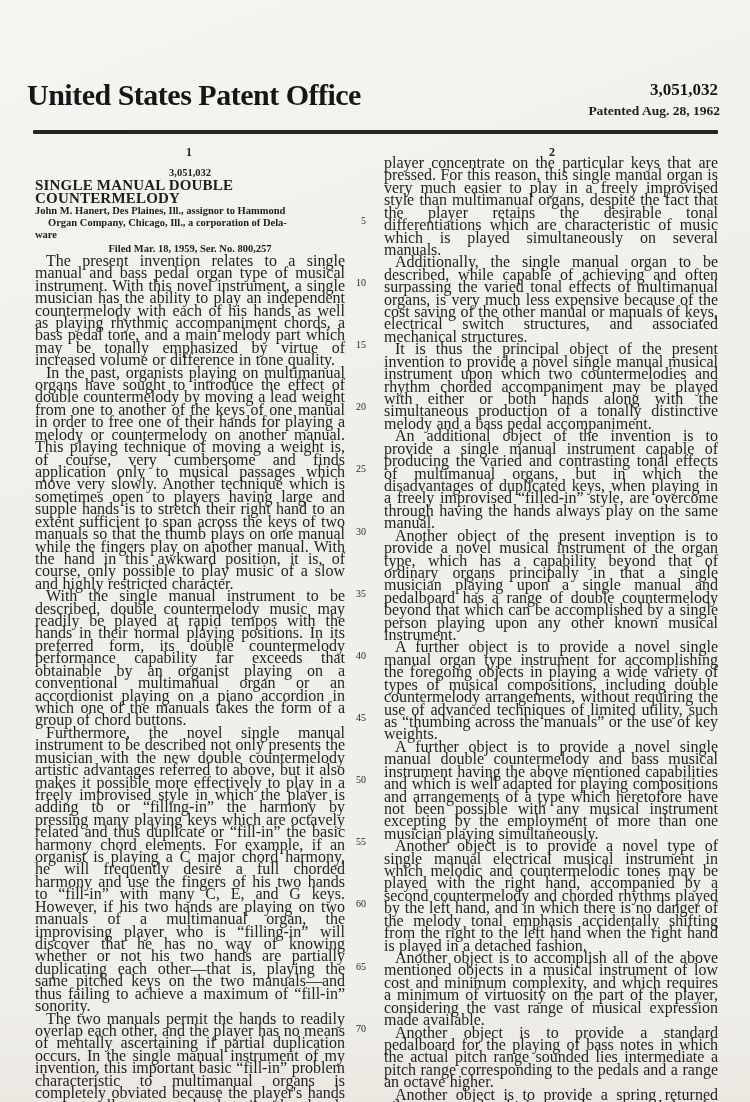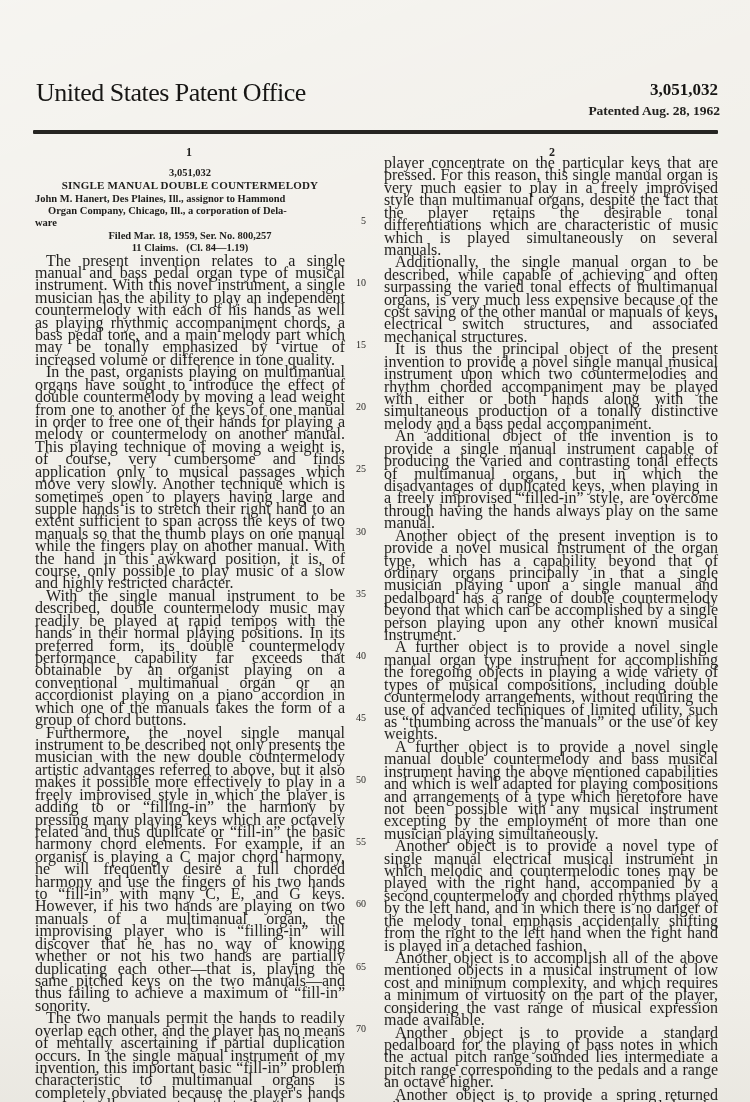--- a/index.html
+++ b/index.html
@@ -8,22 +8,22 @@
     width:750px;height:1102px;
     background:#f1efe9;
     background-image:linear-gradient(160deg, rgba(255,255,255,.35), rgba(0,0,0,0) 40%),
                      linear-gradient(0deg, rgba(120,115,100,.06), rgba(0,0,0,0) 12%);
     font-family:"Liberation Serif","DejaVu Serif",serif;
     color:#1e1d1b;
     overflow:hidden;
   }
   
   .office-title{
-    position:absolute;left:36px;top:78px;
-    font-size:26px;font-weight:normal;letter-spacing:-0.5px;
+    position:absolute;left:27px;top:78px;
+    font-size:30px;font-weight:bold;letter-spacing:-0.5px;
     color:#17161 4;
   }
   .office-title{color:#171614;}
   .patent-no{
     position:absolute;right:32px;top:80px;
     font-size:17px;font-weight:bold;text-align:right;color:#171614;
   }
   .patented-date{
     position:absolute;right:30px;top:103px;
     font-size:13.5px;font-weight:bold;text-align:right;color:#22211f;
@@ -35,21 +35,21 @@
   
   .col-num{
     position:absolute;top:145px;font-size:12px;font-weight:bold;color:#22211f;
   }
   .col-num.one{left:186px;}
   .col-num.two{left:549px;}
   
   .col-left{position:absolute;left:35px;top:167px;width:310px;}
   .col-right{position:absolute;left:384px;top:157px;width:334px;}
   .tb-number{font-size:10.5px;font-weight:bold;text-align:center;margin:0 0 1px 0;}
-  .tb-title{font-size:11px;font-weight:bold;text-align:center;margin:0;line-height:12.5px;letter-spacing:.2px;}
+  .tb-title{font-size:15px;font-weight:bold;margin:0;line-height:12.5px;letter-spacing:.2px;}
   .tb-inventor{font-size:10.5px;font-weight:bold;margin:1px 0 0 0;line-height:12.2px;}
   .tb-inventor .ind{padding-left:13px;display:block;}
   .tb-inventor .flush{display:block;}
   .tb-filed{font-size:10.5px;font-weight:bold;text-align:center;margin:1px 0 0 0;line-height:12.2px;}
   .tb-claims{font-size:10.5px;font-weight:bold;text-align:center;margin:0;line-height:12.2px;white-space:pre-wrap;}
   
   .body-par{
     font-size:16px;line-height:12.42px;
     text-align:justify;margin:0;
     text-indent:11px;
@@ -111,21 +111,20 @@
 
   <div class="col-left">
     <p class="tb-number">3,051,032</p>
     <p class="tb-title">SINGLE MANUAL DOUBLE COUNTERMELODY</p>
     <p class="tb-inventor">
         <span class="flush">John M. Hanert, Des Plaines, Ill., assignor to Hammond</span>
         <span class="ind">Organ Company, Chicago, Ill., a corporation of Dela-</span>
         <span class="flush">ware</span>
       </p>
     <p class="tb-filed">Filed Mar. 18, 1959, Ser. No. 800,257</p>
-    <p class="tb-claims">11 Claims.   (Cl. 84—1.19)</p>
 
     <p class="body-par">The present invention relates to a single manual and bass pedal organ type of musical instrument.  With this novel instrument, a single musician has the ability to play an independent countermelody with each of his hands as well as playing rhythmic accompaniment chords, a bass pedal tone, and a main melody part which may be tonally emphasized by virtue of increased volume or difference in tone quality.</p>
     <p class="body-par">In the past, organists playing on multimanual organs have sought to introduce the effect of double countermelody by moving a lead weight from one to another of the keys of one manual in order to free one of their hands for playing a melody or countermelody on another manual.  This playing technique of moving a weight is, of course, very cumbersome and finds application only to musical passages which move very slowly. Another technique which is sometimes open to players having large and supple hands is to stretch their right hand to an extent sufficient to span across the keys of two manuals so that the thumb plays on one manual while the fingers play on another manual.  With the hand in this awkward position, it is, of course, only possible to play music of a slow and highly restricted character.</p>
     <p class="body-par">With the single manual instrument to be described, double countermelody music may readily be played at rapid tempos with the hands in their normal playing positions.  In its preferred form, its double countermelody performance capability far exceeds that obtainable by an organist playing on a conventional multimanual organ or an accordionist playing on a piano accordion in which one of the manuals takes the form of a group of chord buttons.</p>
     <p class="body-par">Furthermore, the novel single manual instrument to be described not only presents the musician with the new double countermelody artistic advantages referred to above, but it also makes it possible more effectively to play in a freely improvised style in which the player is adding to or “filling-in” the harmony by pressing many playing keys which are octavely related and thus duplicate or “fill-in” the basic harmony chord elements.  For example, if an organist is playing a C major chord harmony, he will frequently desire a full chorded harmony and use the fingers of his two hands to “fill-in” with many C, E, and G keys.  However, if his two hands are playing on two manuals of a multimanual organ, the improvising player who is “filling-in” will discover that he has no way of knowing whether or not his two hands are partially duplicating each other—that is, playing the same pitched keys on the two manuals—and thus failing to achieve a maximum of “fill-in” sonority.</p>
     <p class="body-par">The two manuals permit the hands to readily overlap each other, and the player has no means of mentally ascertaining if partial duplication occurs.  In the single manual instrument of my invention, this important basic “fill-in” problem characteristic to multimanual organs is completely obviated because the player's hands are naturally separated; that is, the hands cannot overlap each other to play identical keys without physically touching each other, which contact, of course, would result in a strong mental stimulus to separate them.  Thus, when both hands are played on a single manual, there is no problem of duplicated keys and a maximum “fill-in” sonority is readily had without the necessity that the</p>
   </div>
 
   <div class="col-right">
     <p class="body-par noindent">player concentrate on the particular keys that are pressed. For this reason, this single manual organ is very much easier to play in a freely improvised style than multimanual organs, despite the fact that the player retains the desirable tonal differentiations which are characteristic of music which is played simultaneously on several manuals.</p>

